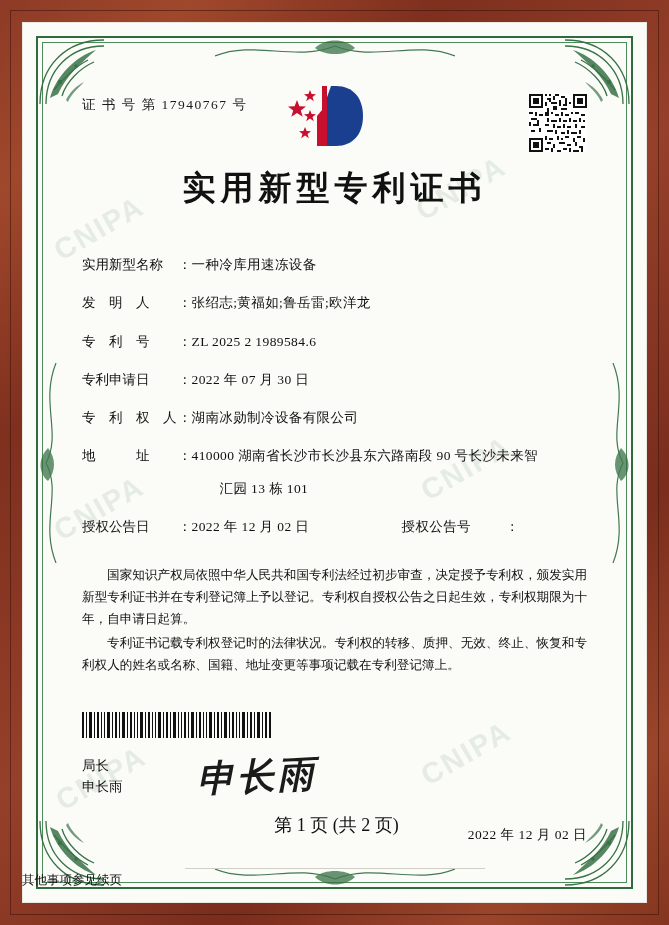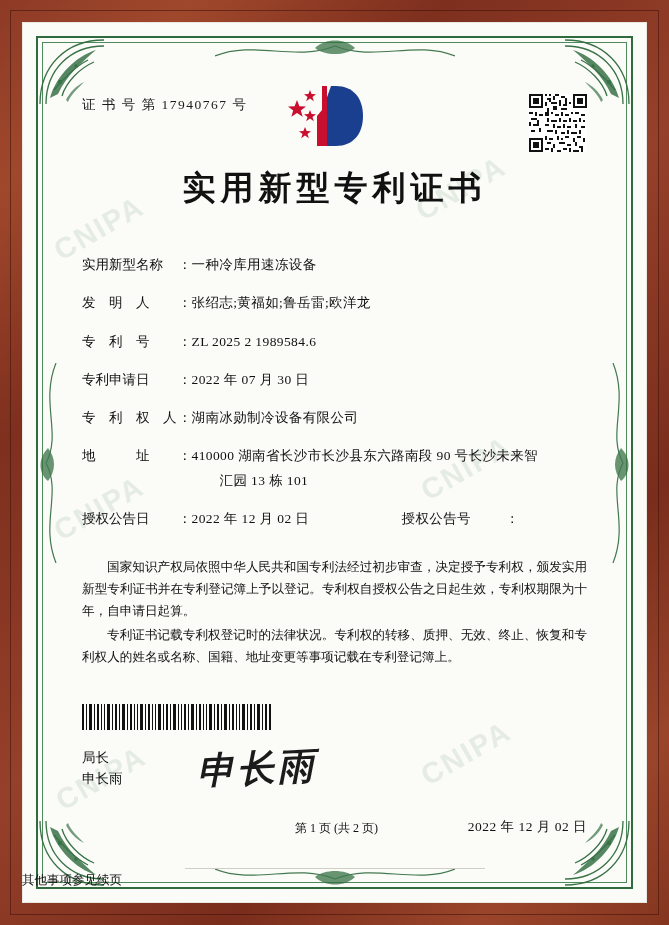--- a/index.html
+++ b/index.html
@@ -159,21 +159,21 @@
   .field-colon {
     flex: 0 0 10px;
     text-align: left;
   }
   .field-value {
     flex: 1 1 auto;
     letter-spacing: 0.4px;
   }
   .field-value .line2 {
     display: block;
-    margin-top: 4px;
+    margin-top: 12px;
     padding-left: 28px;
   }
   .inline-pair {
     display: flex;
     width: 100%;
   }
   .inline-pair .left { flex: 0 0 210px; }
   .inline-pair .right-label { flex: 0 0 104px; white-space: nowrap; }
   .inline-pair .right-value { flex: 1 1 auto; }
 
@@ -224,21 +224,21 @@
     font-size: 13.5px;
     letter-spacing: 0.5px;
     color: #111;
   }
 
   .page-no {
     position: absolute;
     left: 4px; right: 0;
     bottom: 66px;
     text-align: center;
-    font-size: 12px;
+    font-size: 18px;
     color: #111;
   }
   .footer-note {
     position: absolute;
     left: 0; right: 0;
     bottom: 14px;
     text-align: left;
     font-size: 12.5px;
     color: #111;
     padding-top: 6px;

